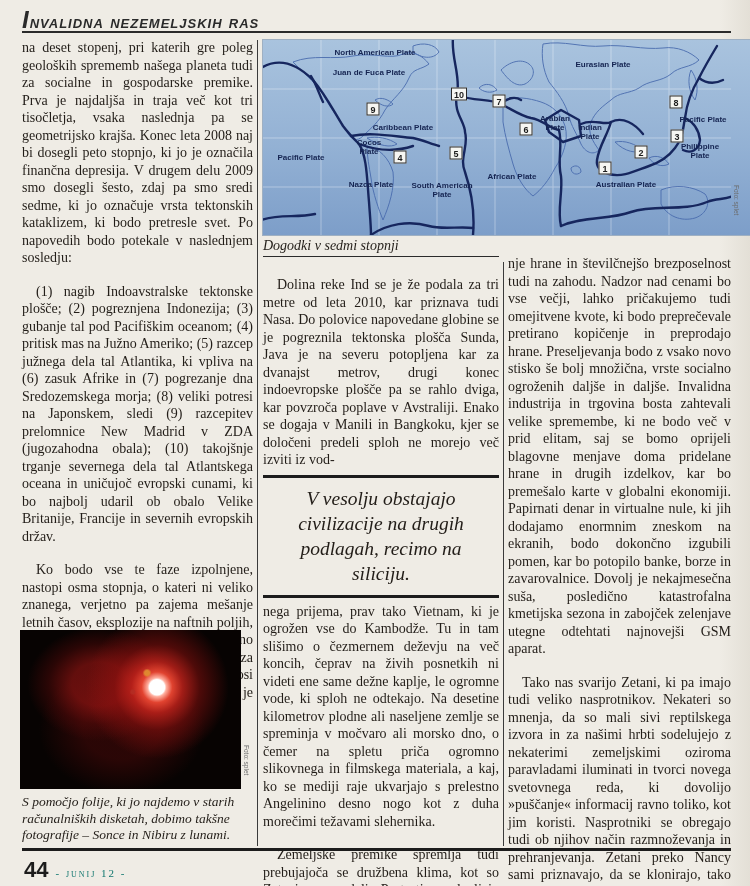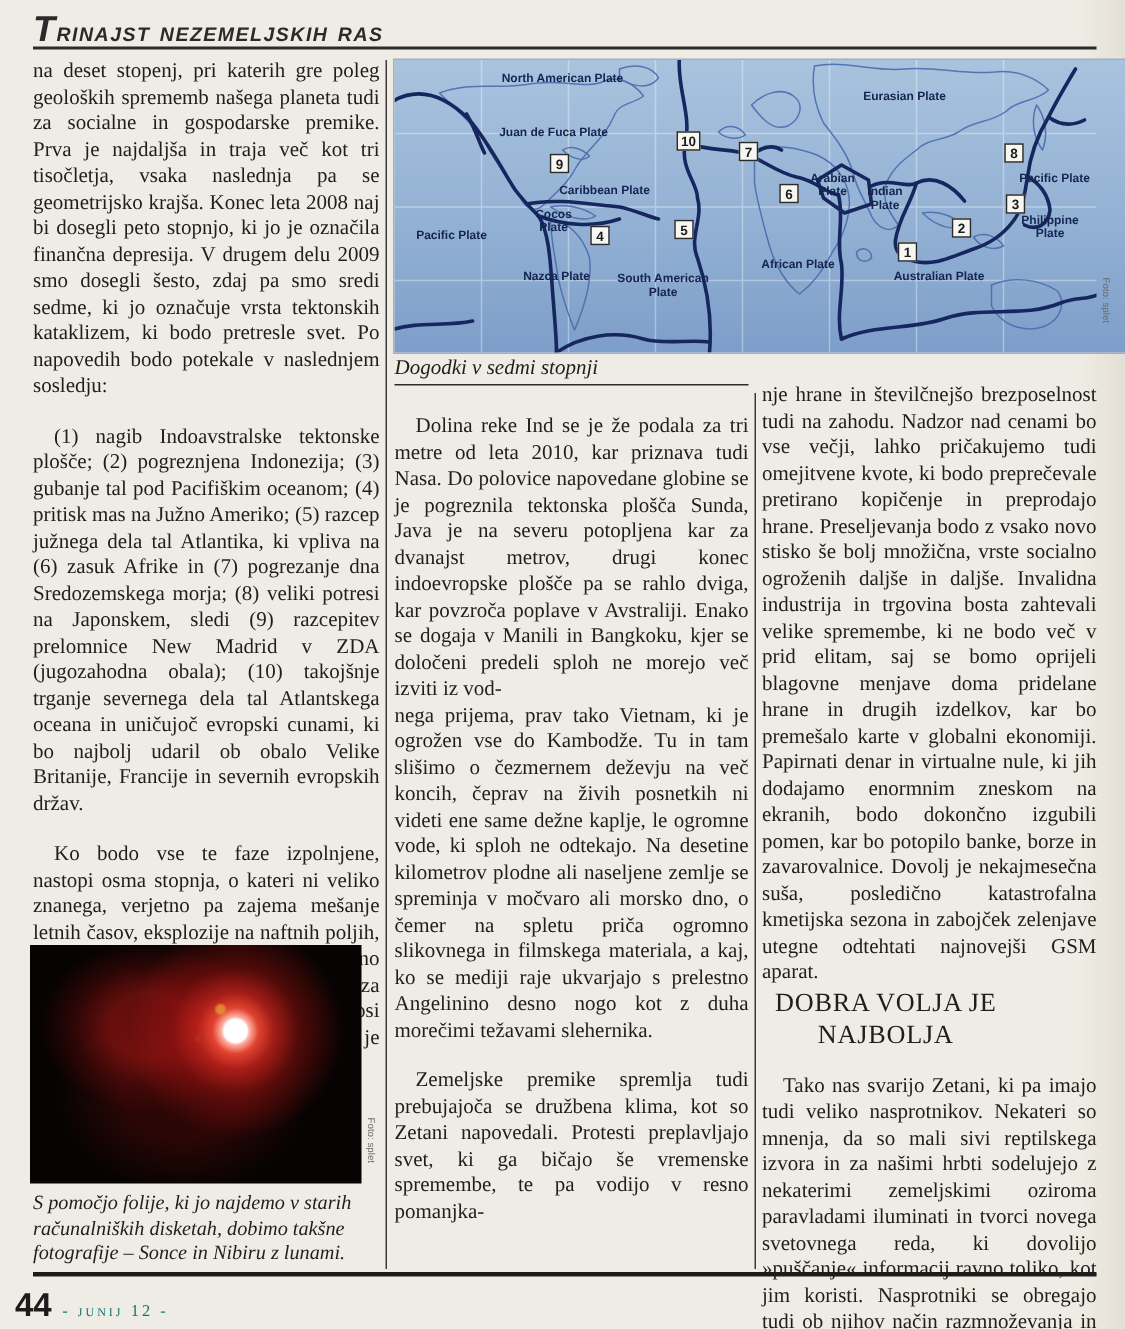--- a/index.html
+++ b/index.html
@@ -93,28 +93,28 @@
       radial-gradient(ellipse 50% 55% at 46% 62%, rgba(100,12,12,.38) 0 35%, rgba(20,2,2,0) 75%),
       #070302;
   }
   .photo-caption {
     position:absolute; left:22px; top:794px; width:232px;
     font-style:italic; font-size:13.5px; line-height:16.5px; text-align:left;
   }
 
   
   .rule-foot { position:absolute; left:22px; top:848px; width:709px; height:3px; background:#1c1c1c; }
-  .folio { position:absolute; left:10px; top:857px; display:flex; align-items:baseline; gap:7px; }
+  .folio { position:absolute; left:24px; top:857px; display:flex; align-items:baseline; gap:7px; }
   .folio .pagenum { font-family:"Liberation Sans", sans-serif; font-weight:700; font-size:22px; color:#1c1c1c; }
   .folio .issue { font-variant:small-caps; letter-spacing:2px; font-size:11px; color:#0f766e; }
 </style>
 </head>
 <body>
 
-<div class="masthead">Trinajst nezemeljskih ras</div>
+<div class="masthead">Invalidna nezemeljskih ras</div>
 <div class="rule-head"></div>
 
 <div class="map">
   <svg width="468" height="195" viewBox="0 0 468 195">
 
     <g stroke="#ffffff" stroke-width="1" opacity="0.35">
       <line x1="58" y1="0" x2="58" y2="195"></line>
         <line x1="116" y1="0" x2="116" y2="195"></line>
       <line x1="174" y1="0" x2="174" y2="195"></line>
         <line x1="232" y1="0" x2="232" y2="195"></line>
@@ -158,28 +158,28 @@
       <path d="M 348,82 C 344,96 336,106 334,120 C 333,128 338,132 346,134 C 360,138 374,130 386,126 C 398,122 406,116 412,108 C 420,98 420,88 422,78 C 424,62 430,48 436,38 C 442,26 448,16 454,6"></path>
       <path d="M 422,78 C 430,82 436,90 437,100 C 436,110 428,114 420,110"></path>
       <path d="M 436,38 C 444,44 452,44 460,40"></path>
       <path d="M 108,195 C 124,184 146,180 166,186 C 180,190 196,186 210,188"></path>
       <path d="M 298,186 C 320,176 346,180 368,172 C 392,164 420,172 444,162 C 454,158 462,160 470,156"></path>
       <path d="M -2,180 C 16,174 34,178 52,174"></path>
     </g>
   </svg>
 
 <span class="map-label" style="left: 112px; top: 12px; white-space: nowrap;">North American Plate</span>
-    <span class="map-label" style="left: 94px; top: 48px; white-space: nowrap; padding-left: 24px;">Juan de Fuca Plate</span>
+    <span class="map-label" style="left: 94px; top: 32px; white-space: nowrap; padding-left: 24px;">Juan de Fuca Plate</span>
     <span class="map-label" style="left: 340px; top: 24px; white-space: nowrap;">Eurasian Plate</span>
     <span class="map-label" style="left: 38px; top: 117px; white-space: nowrap;">Pacific Plate</span>
     <span class="map-label" style="left: 140px; top: 87px; white-space: nowrap;">Caribbean Plate</span>
     <span class="map-label" style="left: 106px; top: 107px; width: 34px;">Cocos Plate</span>
     <span class="map-label" style="left: 108px; top: 144px; white-space: nowrap;">Nazca Plate</span>
     <span class="map-label" style="left: 179px; top: 150px; width: 72px;">South American Plate</span>
-    <span class="map-label" style="left: 249px; top: 136px; white-space: nowrap; margin-left: 20px;">African Plate</span>
+    <span class="map-label" style="left: 249px; top: 136px; white-space: nowrap;">African Plate</span>
     <span class="map-label" style="left: 292px; top: 83px; width: 42px;">Arabian Plate</span>
     <span class="map-label" style="left: 327px; top: 92px; width: 36px;">Indian Plate</span>
     <span class="map-label" style="left: 363px; top: 144px; white-space: nowrap;">Australian Plate</span>
     <span class="map-label" style="left: 437px; top: 111px; width: 54px;">Philippine Plate</span>
     <span class="map-label" style="left: 440px; top: 79px; white-space: nowrap;">Pacific Plate</span>
     <span class="map-marker" style="left: 342px; top: 128px;">1</span>
     <span class="map-marker" style="left: 378px; top: 112px;">2</span>
     <span class="map-marker" style="left: 414px; top: 96px;">3</span>
     <span class="map-marker" style="left: 137px; top: 117px;">4</span>
     <span class="map-marker" style="left: 193px; top: 113px;">5</span>
@@ -196,27 +196,27 @@
 <div class="vdiv vdiv-right"></div>
 
 <div class="col col-left">
   <p>na deset stopenj, pri katerih gre poleg geoloških sprememb našega planeta tudi za socialne in gospodarske premike. Prva je najdaljša in traja več kot tri tisočletja, vsaka naslednja pa se geometrijsko krajša. Konec leta 2008 naj bi dosegli peto stopnjo, ki jo je označila finančna depresija. V drugem delu 2009 smo dosegli šesto, zdaj pa smo sredi sedme, ki jo označuje vrsta tektonskih kataklizem, ki bodo pretresle svet. Po napovedih bodo potekale v naslednjem sosledju:</p>
   <p class="ind">(1) nagib Indoavstralske tektonske plošče; (2) pogreznjena Indonezija; (3) gubanje tal pod Pacifiškim oceanom; (4) pritisk mas na Južno Ameriko; (5) razcep južnega dela tal Atlantika, ki vpliva na (6) zasuk Afrike in (7) pogrezanje dna Sredozemskega morja; (8) veliki potresi na Japonskem, sledi (9) razcepitev prelomnice New Madrid v ZDA (jugozahodna obala); (10) takojšnje trganje severnega dela tal Atlantskega oceana in uničujoč evropski cunami, ki bo najbolj udaril ob obalo Velike Britanije, Francije in severnih evropskih držav.</p>
   <p class="ind">Ko bodo vse te faze izpolnjene, nastopi osma stopnja, o kateri ni veliko znanega, verjetno pa zajema mešanje letnih časov, eksplozije na naftnih poljih, povečanje števila potresov, vsesplošno vidljivost Nibiruja in težke čase za Italijo. Nekaj tednov pred premikom osi nastopi deveta stopnja, deseta pa je končni za-</p>
 </div>
 
 <div class="col col-mid">
   <p class="ind">Dolina reke Ind se je že podala za tri metre od leta 2010, kar priznava tudi Nasa. Do polovice napovedane globine se je pogreznila tektonska plošča Sunda, Java je na severu potopljena kar za dvanajst metrov, drugi konec indoevropske plošče pa se rahlo dviga, kar povzroča poplave v Avstraliji. Enako se dogaja v Manili in Bangkoku, kjer se določeni predeli sploh ne morejo več izviti iz vod-</p>
+  <div class="pullquote"><span>V vesolju obstajajo civilizacije na drugih podlagah, recimo na siliciju.</span></div>
   <p>nega prijema, prav tako Vietnam, ki je ogrožen vse do Kambodže. Tu in tam slišimo o čezmernem deževju na več koncih, čeprav na živih posnetkih ni videti ene same dežne kaplje, le ogromne vode, ki sploh ne odtekajo. Na desetine kilometrov plodne ali naseljene zemlje se spreminja v močvaro ali morsko dno, o čemer na spletu priča ogromno slikovnega in filmskega materiala, a kaj, ko se mediji raje ukvarjajo s prelestno Angelinino desno nogo kot z duha morečimi težavami slehernika.</p>
   <p class="ind">Zemeljske premike spremlja tudi prebujajoča se družbena klima, kot so Zetani napovedali. Protesti preplavljajo svet, ki ga bičajo še vremenske spremembe, te pa vodijo v resno pomanjka-</p>
 </div>
 
 <div class="col col-right">
   <p>nje hrane in številčnejšo brezposelnost tudi na zahodu. Nadzor nad cenami bo vse večji, lahko pričakujemo tudi omejitvene kvote, ki bodo preprečevale pretirano kopičenje in preprodajo hrane. Preseljevanja bodo z vsako novo stisko še bolj množična, vrste socialno ogroženih daljše in daljše. Invalidna industrija in trgovina bosta zahtevali velike spremembe, ki ne bodo več v prid elitam, saj se bomo oprijeli blagovne menjave doma pridelane hrane in drugih izdelkov, kar bo premešalo karte v globalni ekonomiji. Papirnati denar in virtualne nule, ki jih dodajamo enormnim zneskom na ekranih, bodo dokončno izgubili pomen, kar bo potopilo banke, borze in zavarovalnice. Dovolj je nekajmesečna suša, posledično katastrofalna kmetijska sezona in zabojček zelenjave utegne odtehtati najnovejši GSM aparat.</p>
-  <p class="subhead">DOBRA VOLJA JE NAJBOLJA</p>
   <p class="ind">Tako nas svarijo Zetani, ki pa imajo tudi veliko nasprotnikov. Nekateri so mnenja, da so mali sivi reptilskega izvora in za našimi hrbti sodelujejo z nekaterimi zemeljskimi oziroma paravladami iluminati in tvorci novega svetovnega reda, ki dovolijo »puščanje« informacij ravno toliko, kot jim koristi. Nasprotniki se obregajo tudi ob njihov način razmnoževanja in prehranjevanja. Zetani preko Nancy sami priznavajo, da se klonirajo, tako so neke vrste roboti, brez</p>
 
 </div>
 
 <div class="photo"></div>
 <div class="photo-credit">Foto: splet</div>
 <div class="photo-caption">S pomočjo folije, ki jo najdemo v starih računalniških disketah, dobimo takšne fotografije – Sonce in Nibiru z lunami.</div>
 
 <div class="rule-foot"></div>
 <div class="folio">

